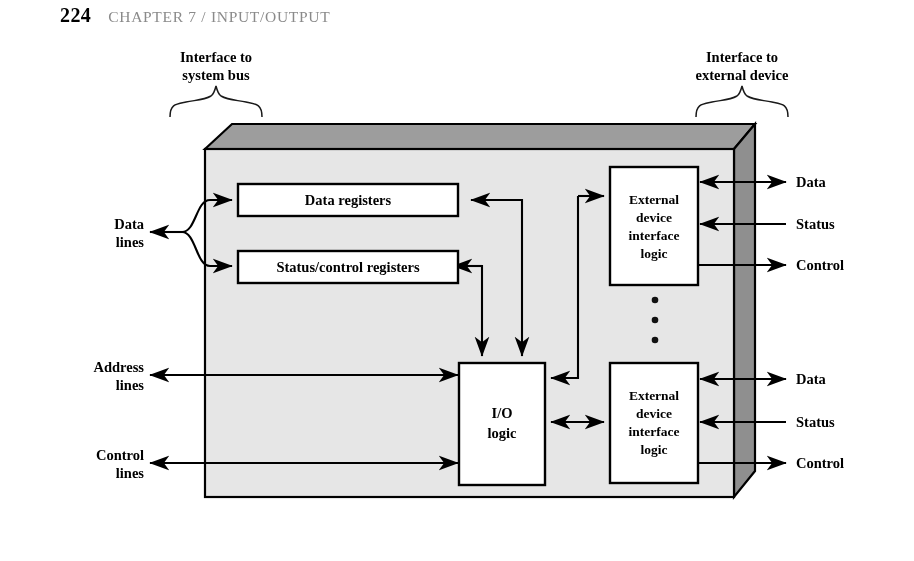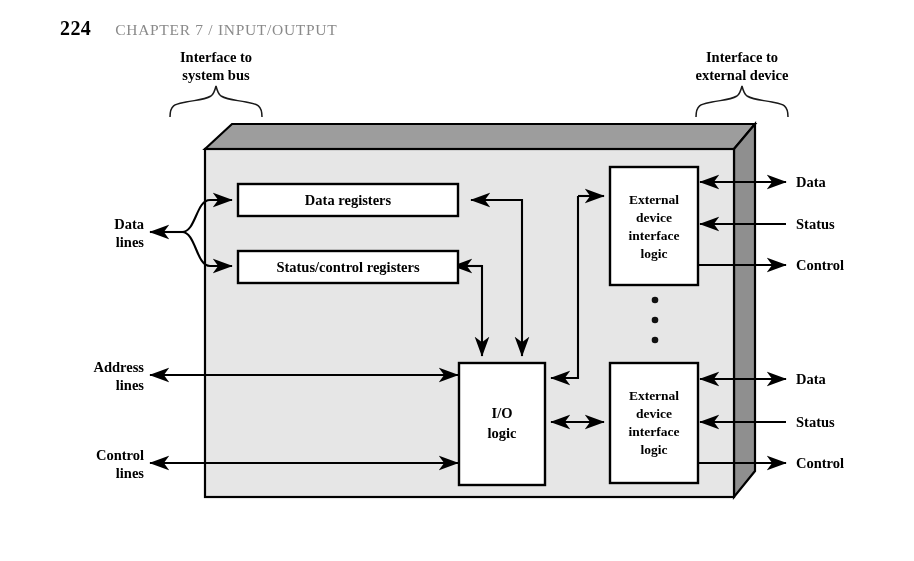--- a/index.html
+++ b/index.html
@@ -17,24 +17,24 @@
   #page {
     position: absolute;
     left: 0; top: 0;
     width: 914px;
     height: 561px;
   }
   
   #running-head {
     position: absolute;
     left: 60px;
-    top: 17px;
+    top: 4px;
     display: flex;
     align-items: baseline;
-    gap: 24px;
+    gap: 17px;
     white-space: nowrap;
   }
   #page-number {
     font-family: "Liberation Serif", serif;
     font-weight: bold;
     font-size: 20px;
     color: #000000;
     letter-spacing: 0.4px;
   }
   #chapter-title {

